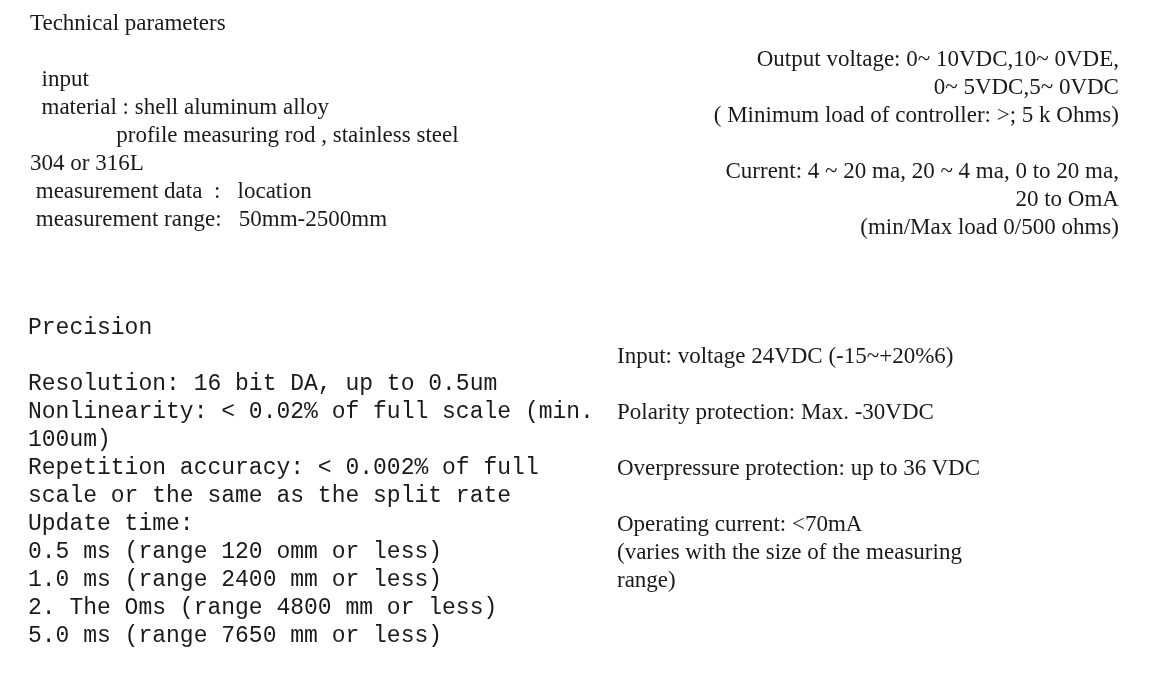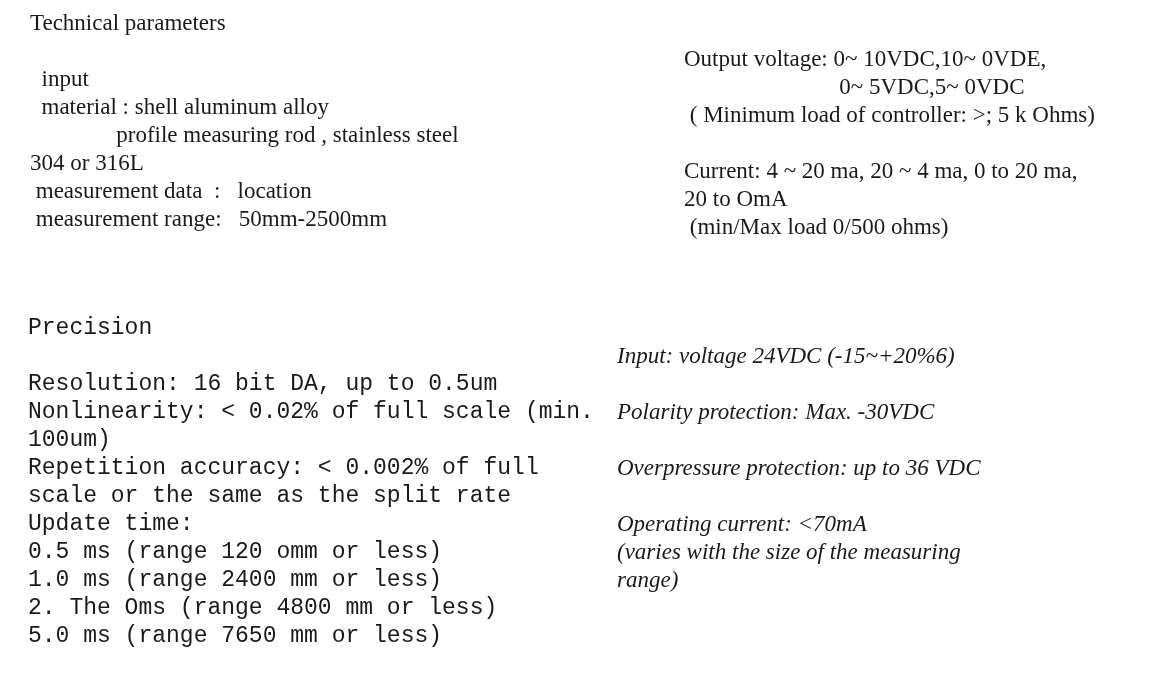--- a/index.html
+++ b/index.html
@@ -18,23 +18,23 @@
   }
   .block {
     position: absolute;
     white-space: pre;
   }
   .line {
     height: 28px;
     line-height: 28px;
   }
   #block-left-top    { left: 30px;  top: 9px;  }
-  #block-right-top   { left: 684px; top: 45px;  }
+  #block-right-top   { left: 708px; top: 45px; text-align: right;  }
   #block-left-bottom { left: 28px;  top: 314px; font-family: Liberation Mono, monospace; }
-  #block-right-bottom{ left: 617px; top: 342px; font-style: italic; }
+  #block-right-bottom{ left: 617px; top: 342px; }
 </style>
 </head>
 <body style="background: rgb(255, 255, 255); color: rgb(26, 26, 26);">
 
 <div class="block" id="block-left-top"><div class="line">Technical parameters</div><div class="line"></div><div class="line">  input</div><div class="line">  material : shell aluminum alloy</div><div class="line">               profile measuring rod , stainless steel</div><div class="line">304 or 316L</div><div class="line"> measurement data  :   location</div><div class="line"> measurement range:   50mm-2500mm</div></div>
 
 <div class="block" id="block-right-top"><div class="line">Output voltage: 0~ 10VDC,10~ 0VDE,</div><div class="line">                           0~ 5VDC,5~ 0VDC</div><div class="line"> ( Minimum load of controller: &gt;; 5 k Ohms)</div><div class="line"></div><div class="line">Current: 4 ~ 20 ma, 20 ~ 4 ma, 0 to 20 ma,</div><div class="line">20 to OmA</div><div class="line"> (min/Max load 0/500 ohms)</div></div>
 
 <div class="block" id="block-left-bottom"><div class="line">Precision</div><div class="line"></div><div class="line">Resolution: 16 bit DA, up to 0.5um</div><div class="line">Nonlinearity: &lt; 0.02% of full scale (min.</div><div class="line">100um)</div><div class="line">Repetition accuracy: &lt; 0.002% of full</div><div class="line">scale or the same as the split rate</div><div class="line">Update time:</div><div class="line">0.5 ms (range 120 omm or less)</div><div class="line">1.0 ms (range 2400 mm or less)</div><div class="line">2. The Oms (range 4800 mm or less)</div><div class="line">5.0 ms (range 7650 mm or less)</div></div>
 

